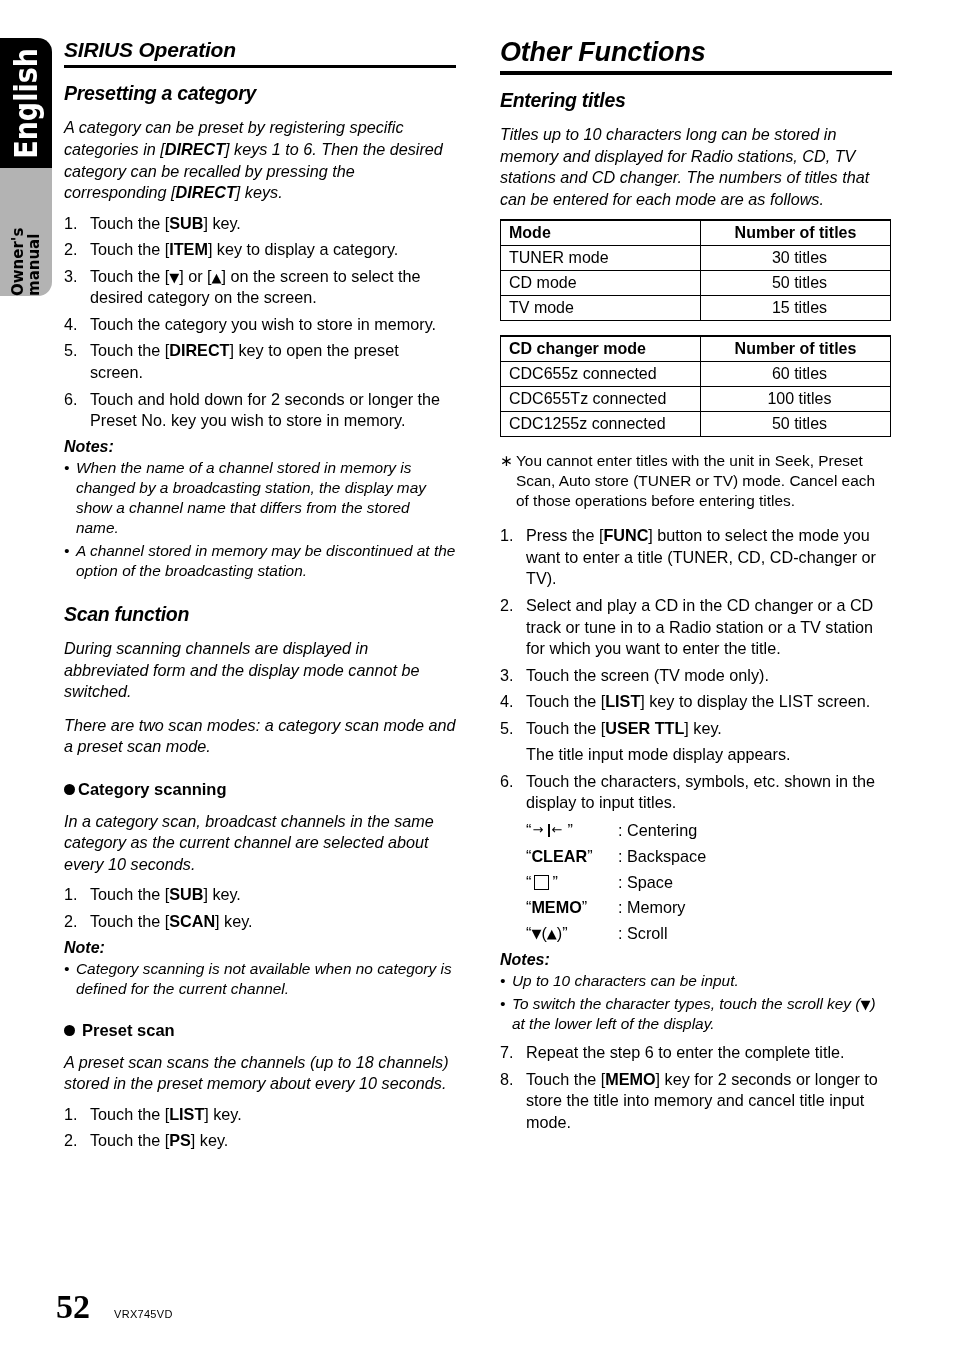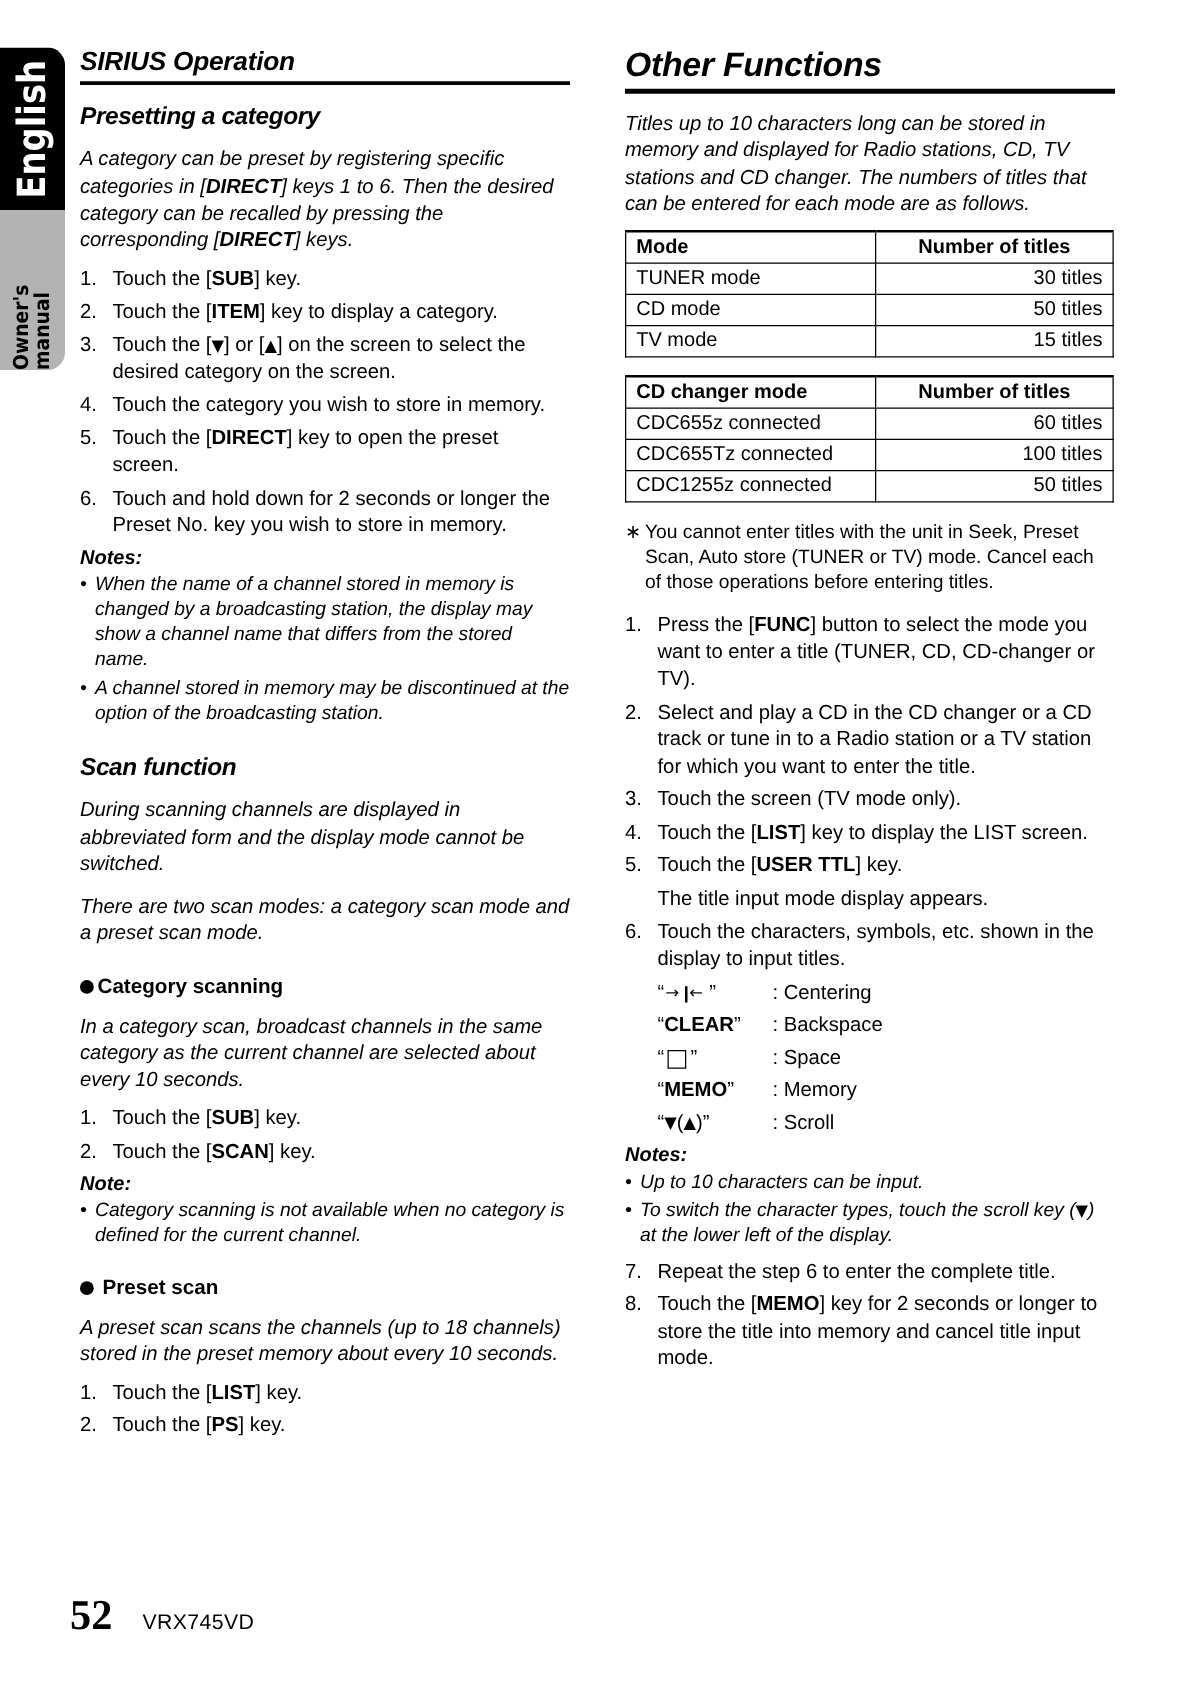--- a/index.html
+++ b/index.html
@@ -168,21 +168,21 @@
     font-size: 16px;
     padding: 3px 8px;
     height: 25px;
     box-sizing: border-box;
   }
   table.titles th {
     font-weight: bold;
     text-align: left;
   }
   table.titles th.center { text-align: center; }
-  table.titles td.val { text-align: right; padding-left: 16px; }
+  table.titles td.val { text-align: center; padding-left: 16px; }
   table.titles .c1 { width: 200px; }
   table.titles .c2 { width: 190px; }
   table.titles tr:first-child th { border-top-width: 2.5px; margin-left: 11px; }
 
   .star-note {
     display: flex;
     font-size: 15.4px;
     line-height: 1.3;
     margin: 2px 0 14px 0;
   }
@@ -234,32 +234,32 @@
     line-height: 0;
     font-family: "DejaVu Sans", sans-serif;
   }
   .center-sym .arr-l { left: 0; }
   .center-sym .arr-r { left: 19px; }
 
   
   .footer {
     position: absolute;
     left: 56px;
-    bottom: 40px;
+    bottom: 26px;
     display: flex;
     align-items: baseline;
   }
   .footer .pageno {
     font-family: "Liberation Serif", serif;
     font-weight: bold;
     font-size: 34px;
     margin-right: 24px;
   }
   .footer .model {
-    font-size: 17px;
+    font-size: 11px;
     letter-spacing: 0.3px;
   }
 
   .tri { font-family: "DejaVu Sans", sans-serif; font-size: 13px; }
 </style>
 </head>
 <body>
 
 <div class="side-tab">
   <div class="seg seg-english">
@@ -360,20 +360,21 @@
       </div>
   </div>
 
 </div>
 
 <div class="col col-right">
 
   <div class="chapter-title big">Other Functions</div>
   <div class="rule"></div>
 
+  <h2 class="section">Entering titles</h2>
   <p class="body">Titles up to 10 characters long can be stored in memory and displayed for Radio stations, CD, TV stations and CD changer. The numbers of titles that can be entered for each mode are as follows.</p>
 
   <table class="titles">
     <tbody>
         <tr>
       <th class="c1">Mode</th>
       <th class="c2 center">Number of titles</th>
     </tr>
     <tr>
       <td>TUNER mode</td>

